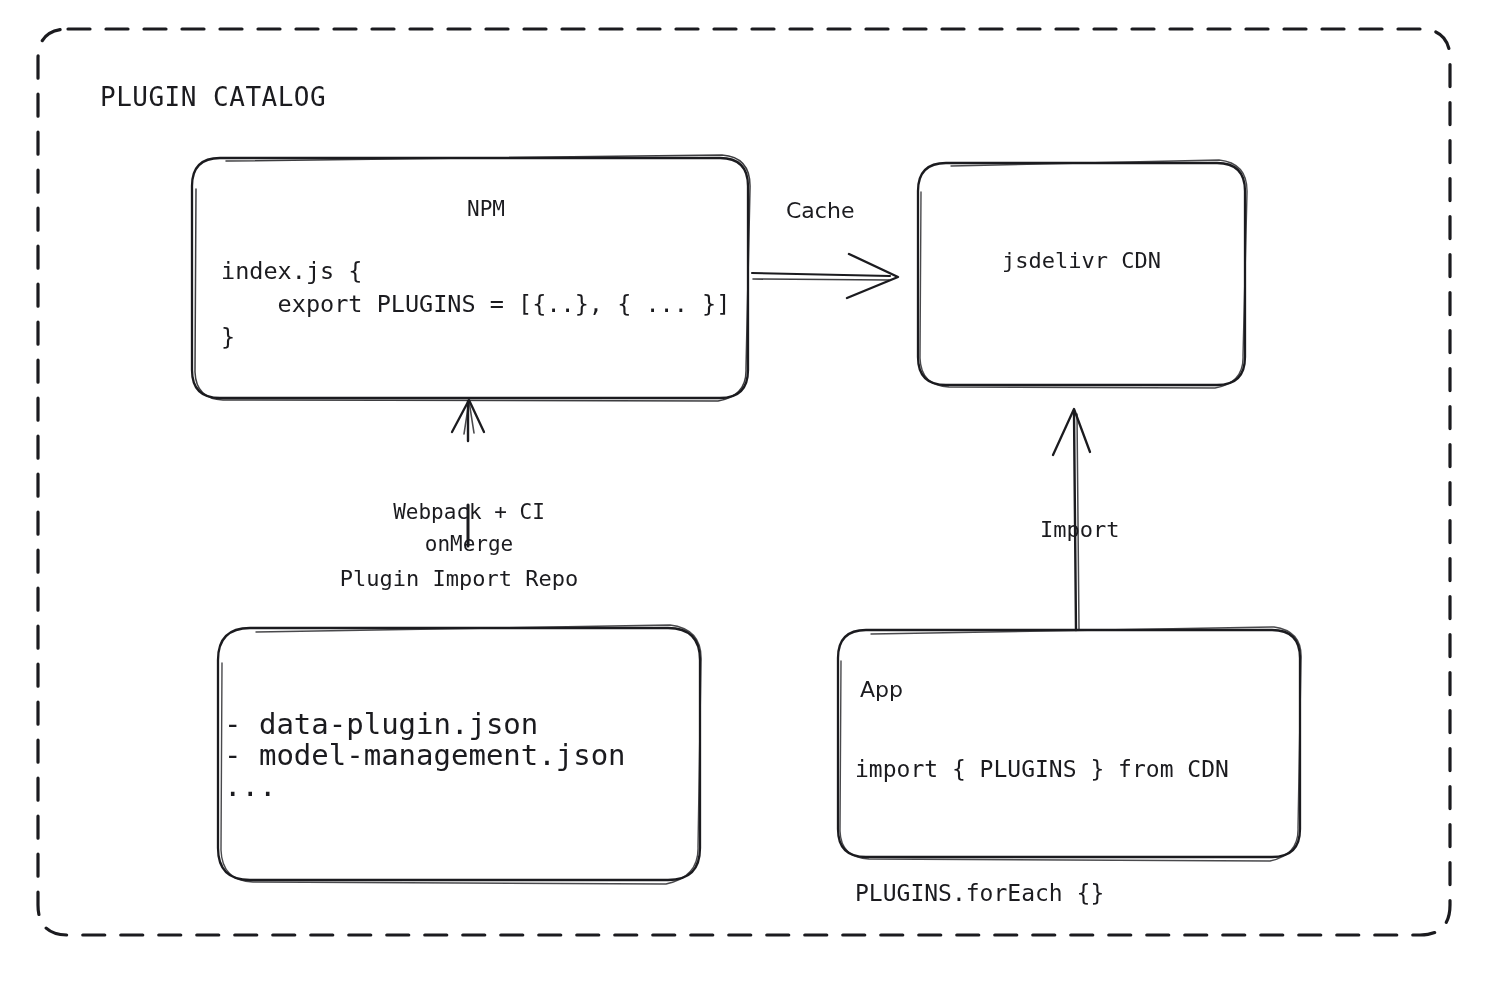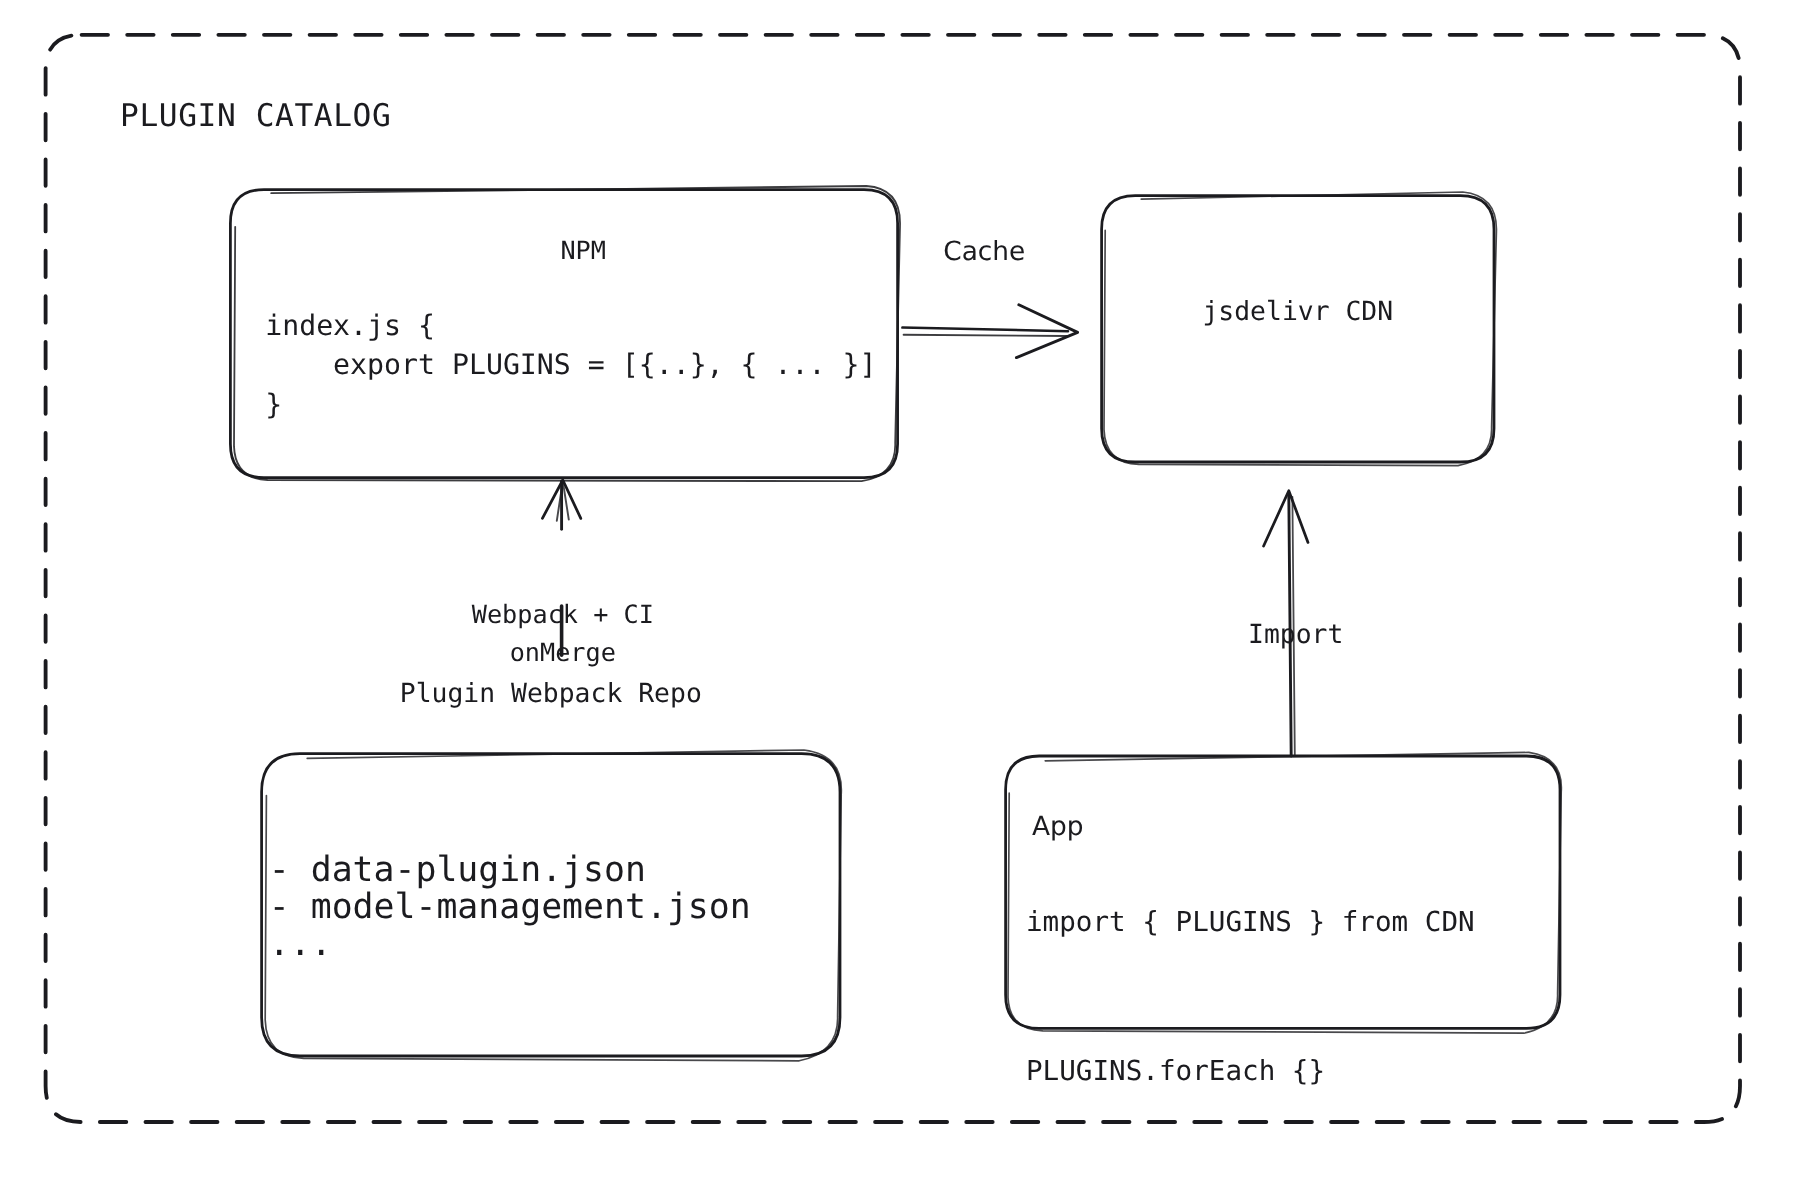--- a/index.html
+++ b/index.html
@@ -165,21 +165,21 @@
     export PLUGINS = [{..}, { ... }]
 }</div>
 
   <div class="txt mono" id="cdn-title">jsdelivr CDN</div>
 
   <div class="txt sans" id="cache-label">Cache</div>
   <div class="txt mono" id="build-label">Webpack + CI
 onMerge</div>
   <div class="txt mono" id="import-label">Import</div>
 
-  <div class="txt mono" id="repo-caption">Plugin Webpack Repo</div>
+  <div class="txt mono" id="repo-caption">Plugin Import Repo</div>
   <div class="txt mono" id="repo-files">- data-plugin.json
 - model-management.json
 ...</div>
 
   <div class="txt sans" id="app-title">App</div>
   <div class="txt mono" id="app-code">import { PLUGINS } from CDN
 
 PLUGINS.forEach {}</div>
 
 </div>

